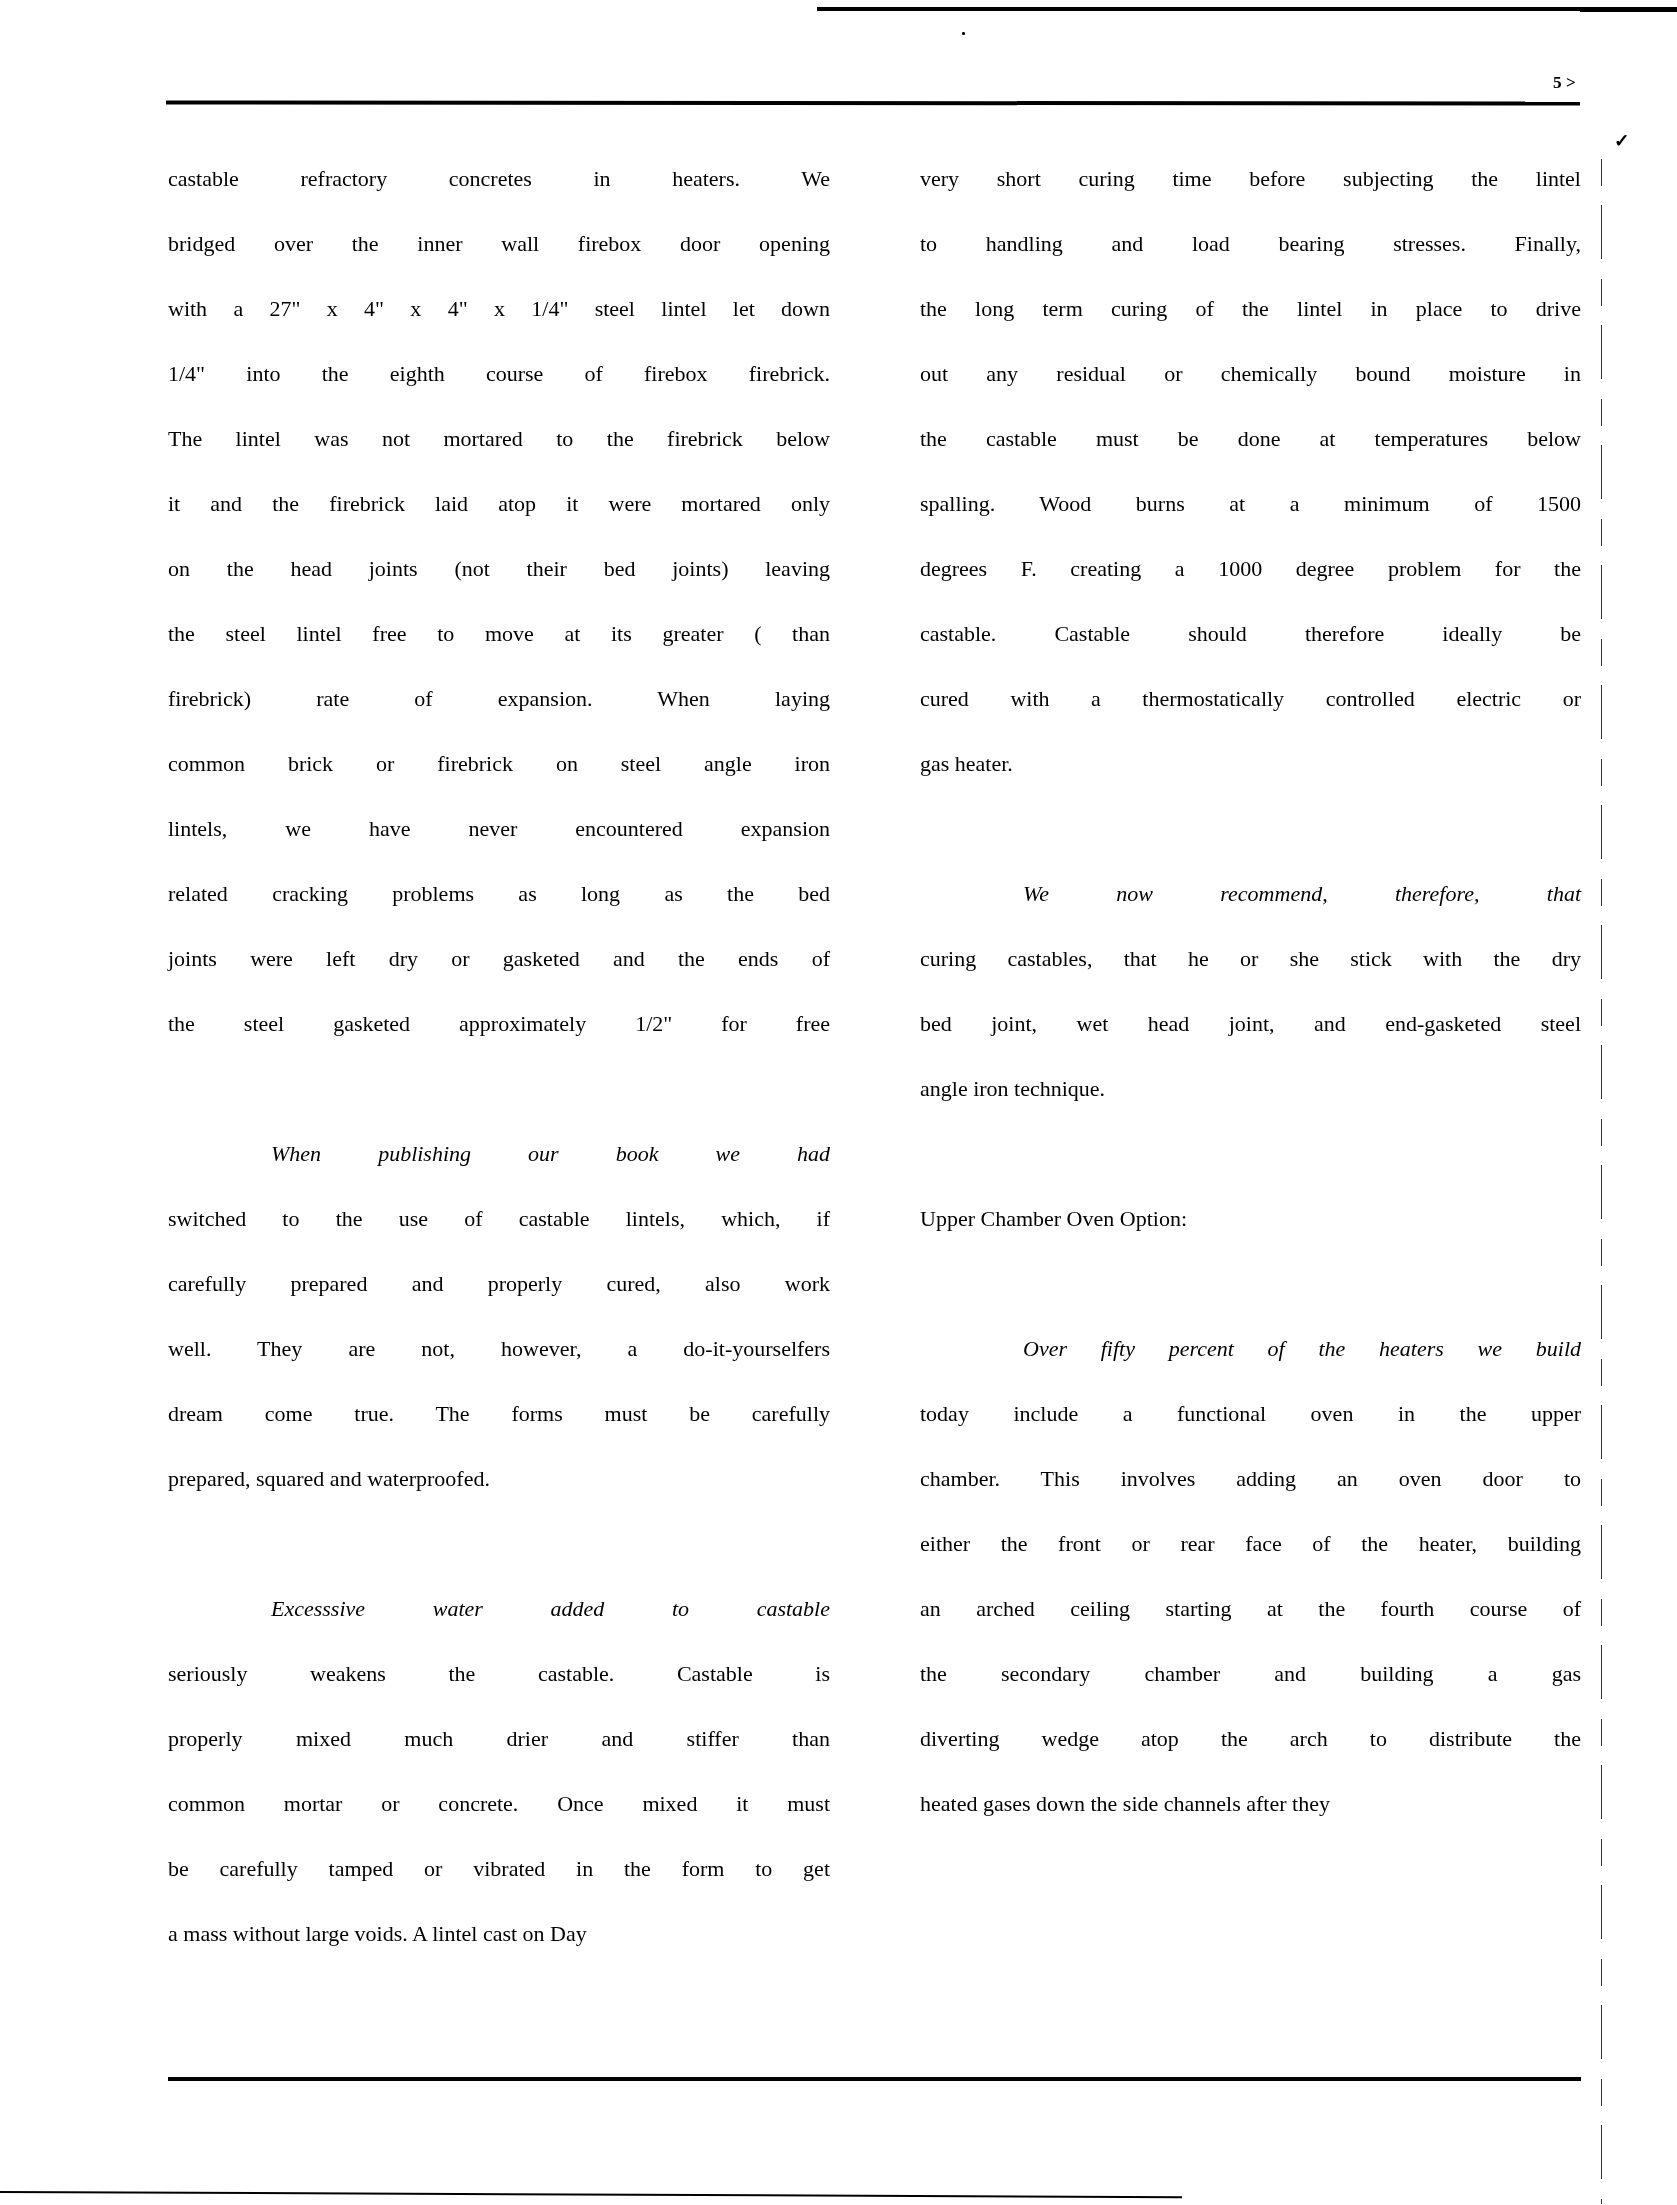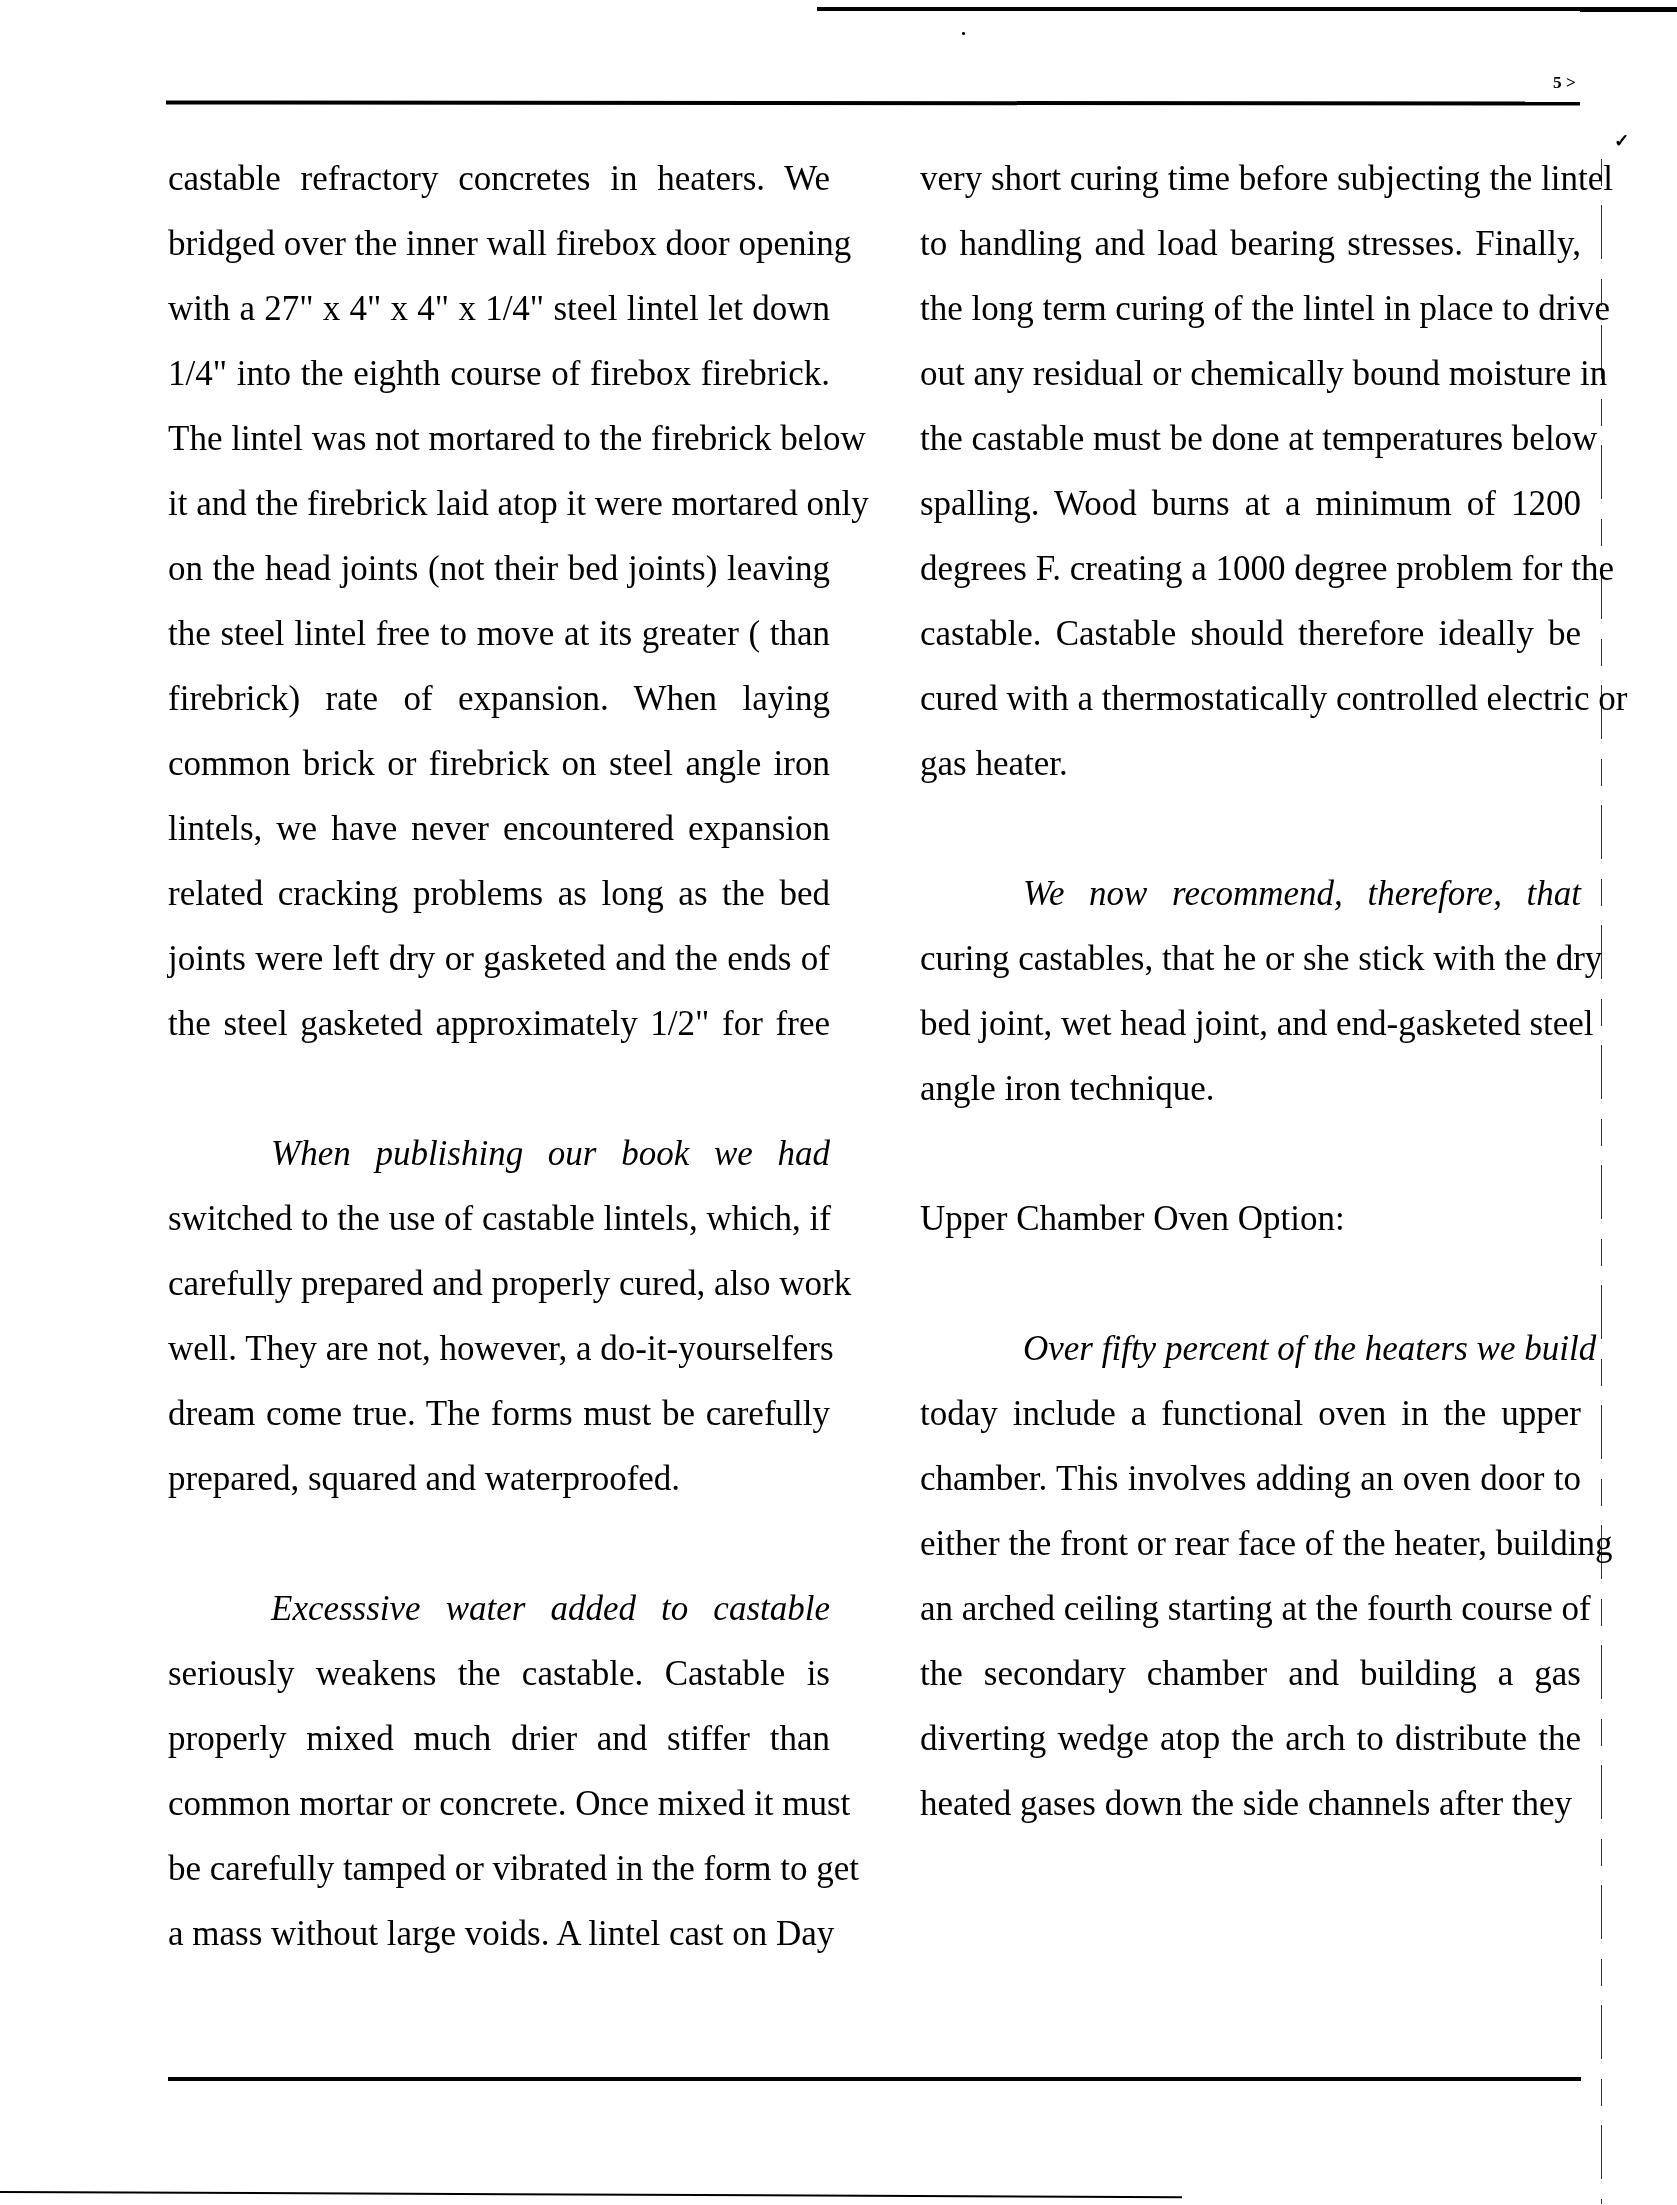--- a/index.html
+++ b/index.html
@@ -8,21 +8,21 @@
   .top-scan-line { position: absolute; left: 817px; top: 6.6px; width: 861px; height: 4px; background: #000; }
   .top-scan-line2 { position: absolute; left: 1580px; top: 9.3px; width: 97px; height: 2.7px; background: #000; }
   .dot { position: absolute; left: 962px; top: 32px; width: 2.7px; height: 2.7px; background: #000; border-radius: 1.3px; }
   .header-rule { position: absolute; left: 166px; top: 101px; width: 1414px; height: 4px; background: #000; transform: rotate(0.05deg); }
   .page-mark { position: absolute; left: 1553px; top: 73px; font-family: "Liberation Serif", serif; font-size: 17.3px; font-weight: bold; }
   .check-mark { position: absolute; left: 1614px; top: 130px; font-family: "Liberation Serif", serif; font-size: 18.6px; font-weight: bold; }
   .footer-rule { position: absolute; left: 168px; top: 2077px; width: 1413px; height: 4px; background: #000; }
   .scan-bottom-line { position: absolute; left: 0; top: 2191px; width: 1182px; height: 2px; background: #000; transform: rotate(0.25deg); transform-origin: left; }
   .right-edge { position: absolute; left: 1601px; top: 159px; width: 1.3px; height: 2045px;
     background: repeating-linear-gradient(to bottom, #000 0 26.6px, transparent 26.6px 46px, #000 46px 100px, transparent 100px 120px); opacity: 0.8; }
-  .col { position: absolute; top: 146px; font-family: "Liberation Serif", serif; font-size: 35px; line-height: 65px; text-align: justify; }
+  .col { position: absolute; top: 146px; font-family: "Liberation Serif", serif; font-size: 22px; line-height: 65px; text-align: justify; }
   .col-left { left: 168px; width: 662px; }
   .col-right { left: 920px; width: 661px; }
   .col p { margin: 0; }
   .col .gap { height: 65px; }
   .heading { text-underline-offset: 4px; text-decoration-thickness: 2px; text-align: left; }
   .line { display: block; text-align: justify; text-align-last: justify; white-space: nowrap; }
   .line.last { text-align-last: left; }
   .line.ind { padding-left: 103px; font-style: italic; }
 </style>
 </head>
@@ -73,21 +73,21 @@
         <span class="line last">a mass without large voids. A lintel cast on Day</span>
       </p>
     </div>
   <div class="col col-right" id="right-col">
       <p>
         <span class="line">very short curing time before subjecting the lintel</span>
         <span class="line">to handling and load bearing stresses. Finally,</span>
         <span class="line">the long term curing of the lintel in place to drive</span>
         <span class="line">out any residual or chemically bound moisture in</span>
         <span class="line">the castable must be done at temperatures below</span>
-        <span class="line">spalling. Wood burns at a minimum of 1200</span>
+        <span class="line">spalling. Wood burns at a minimum of 1500</span>
         <span class="line">degrees F. creating a 1000 degree problem for the</span>
         <span class="line">castable. Castable should therefore ideally be</span>
         <span class="line">cured with a thermostatically controlled electric or</span>
         <span class="line last">gas heater.</span>
       </p>
       <div class="gap"></div>
       <p>
         <span class="line ind">We now recommend, therefore, that</span>
         <span class="line">curing castables, that he or she stick with the dry</span>
         <span class="line">bed joint, wet head joint, and end-gasketed steel</span>

